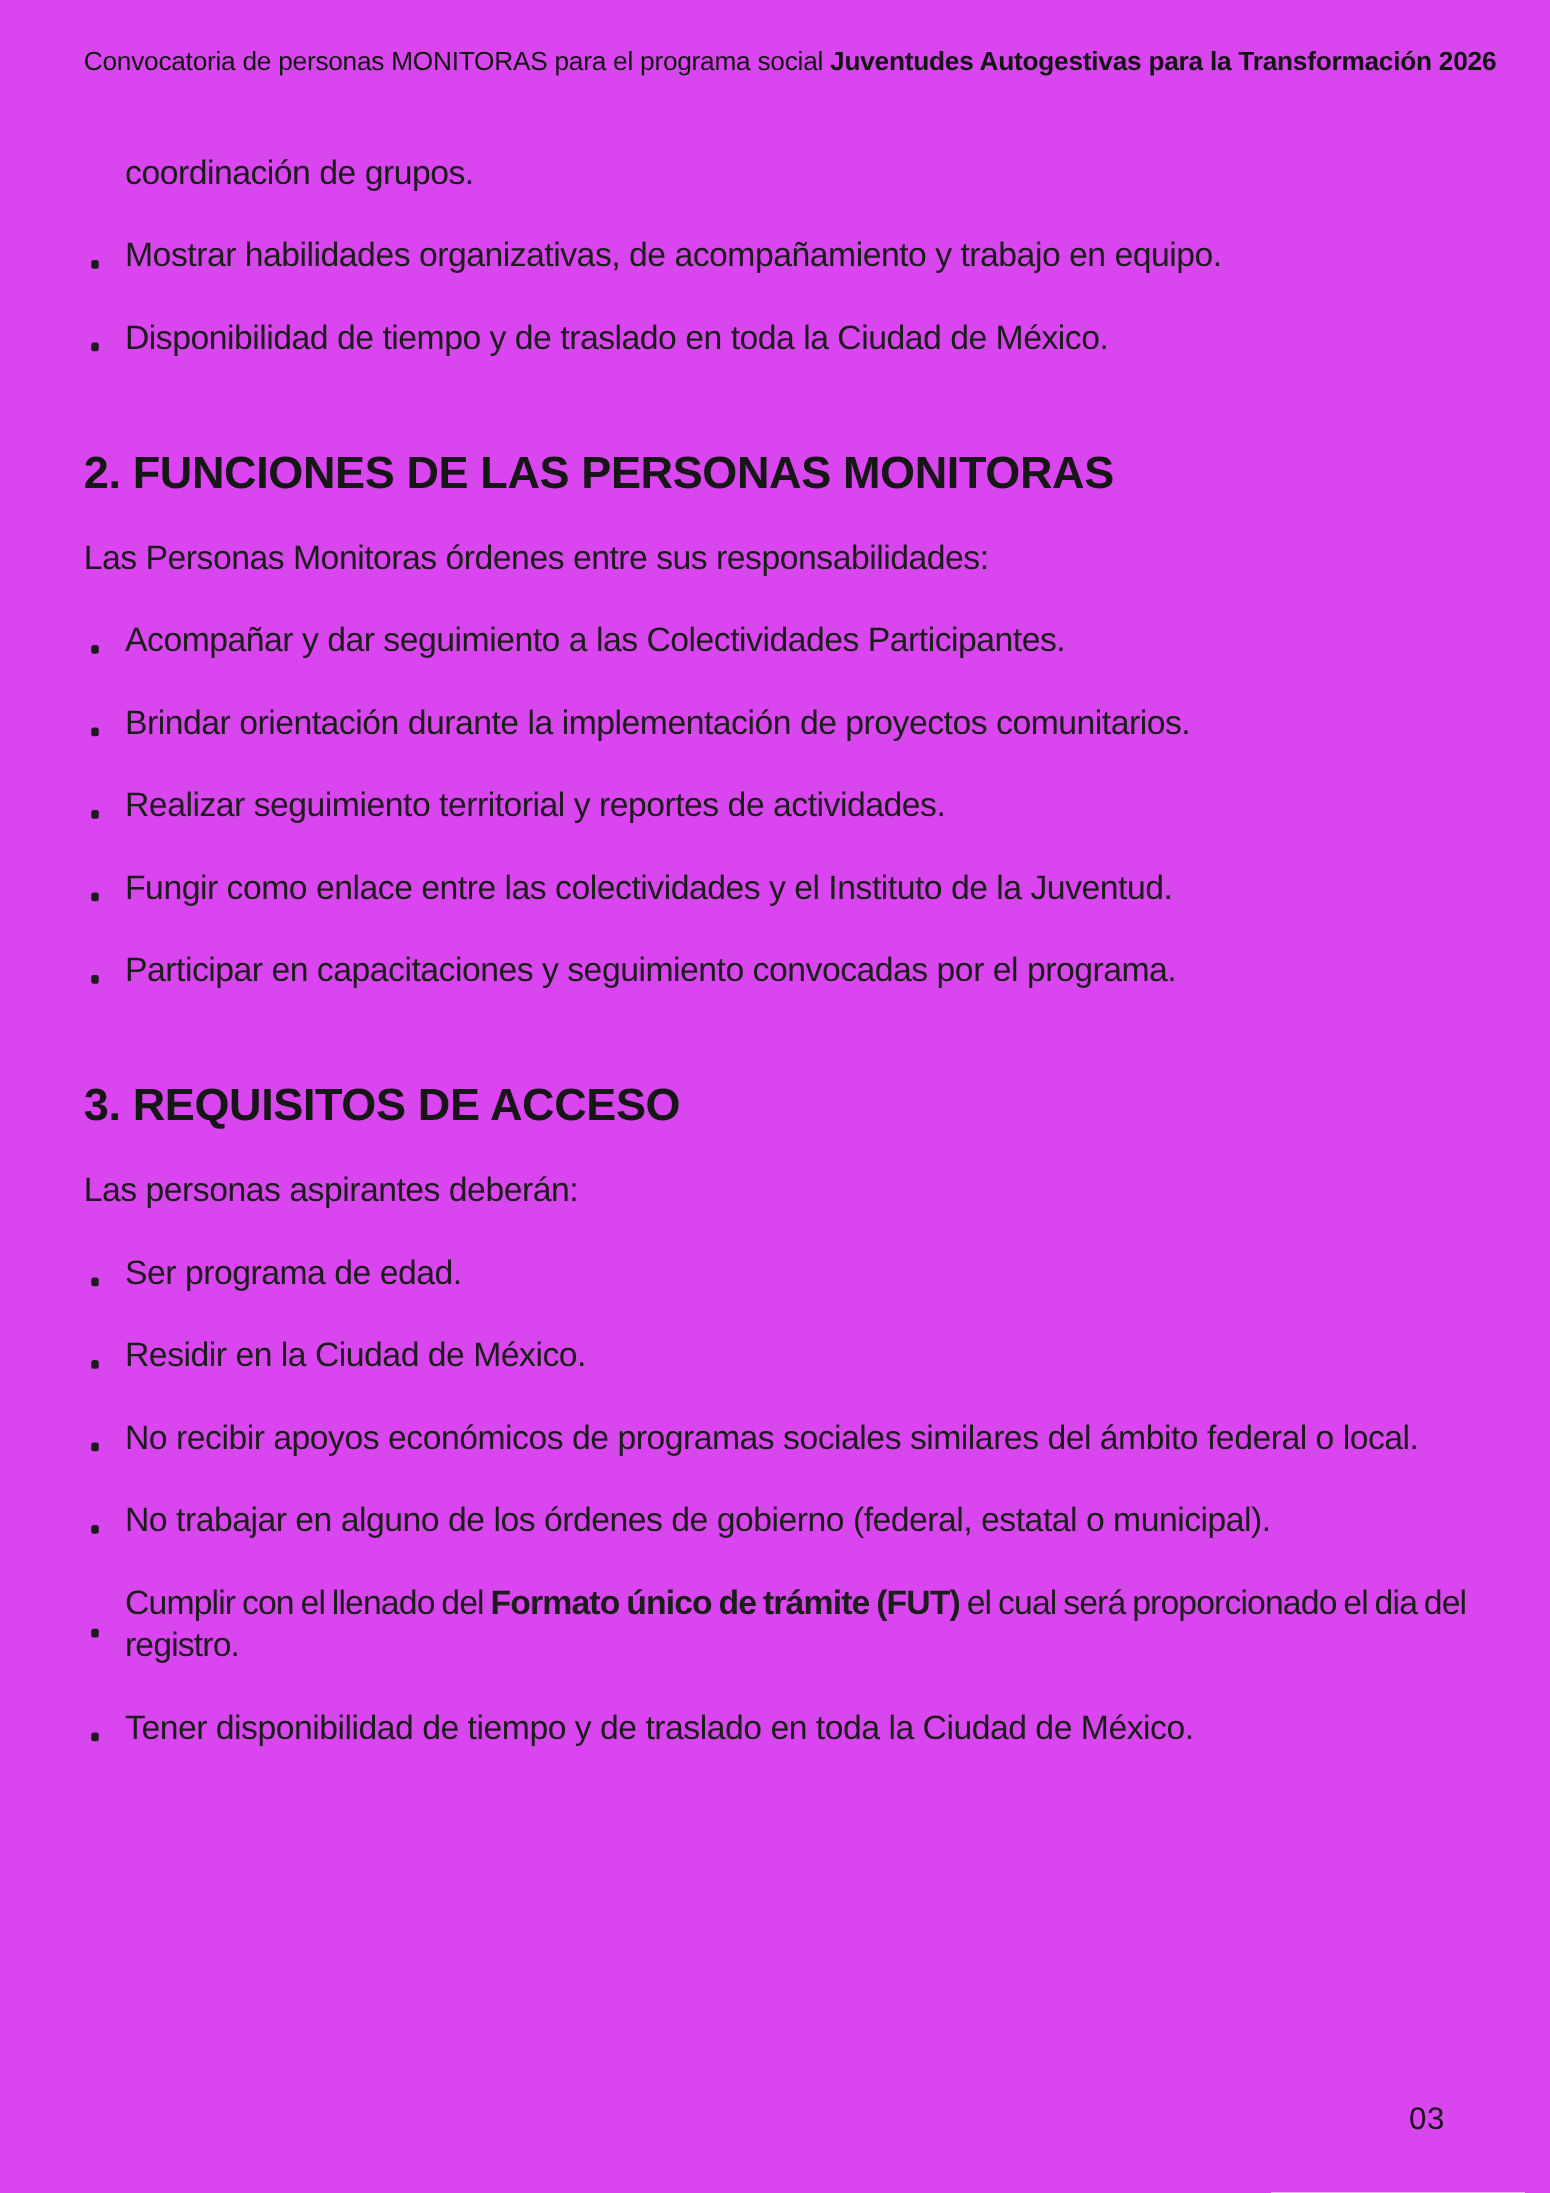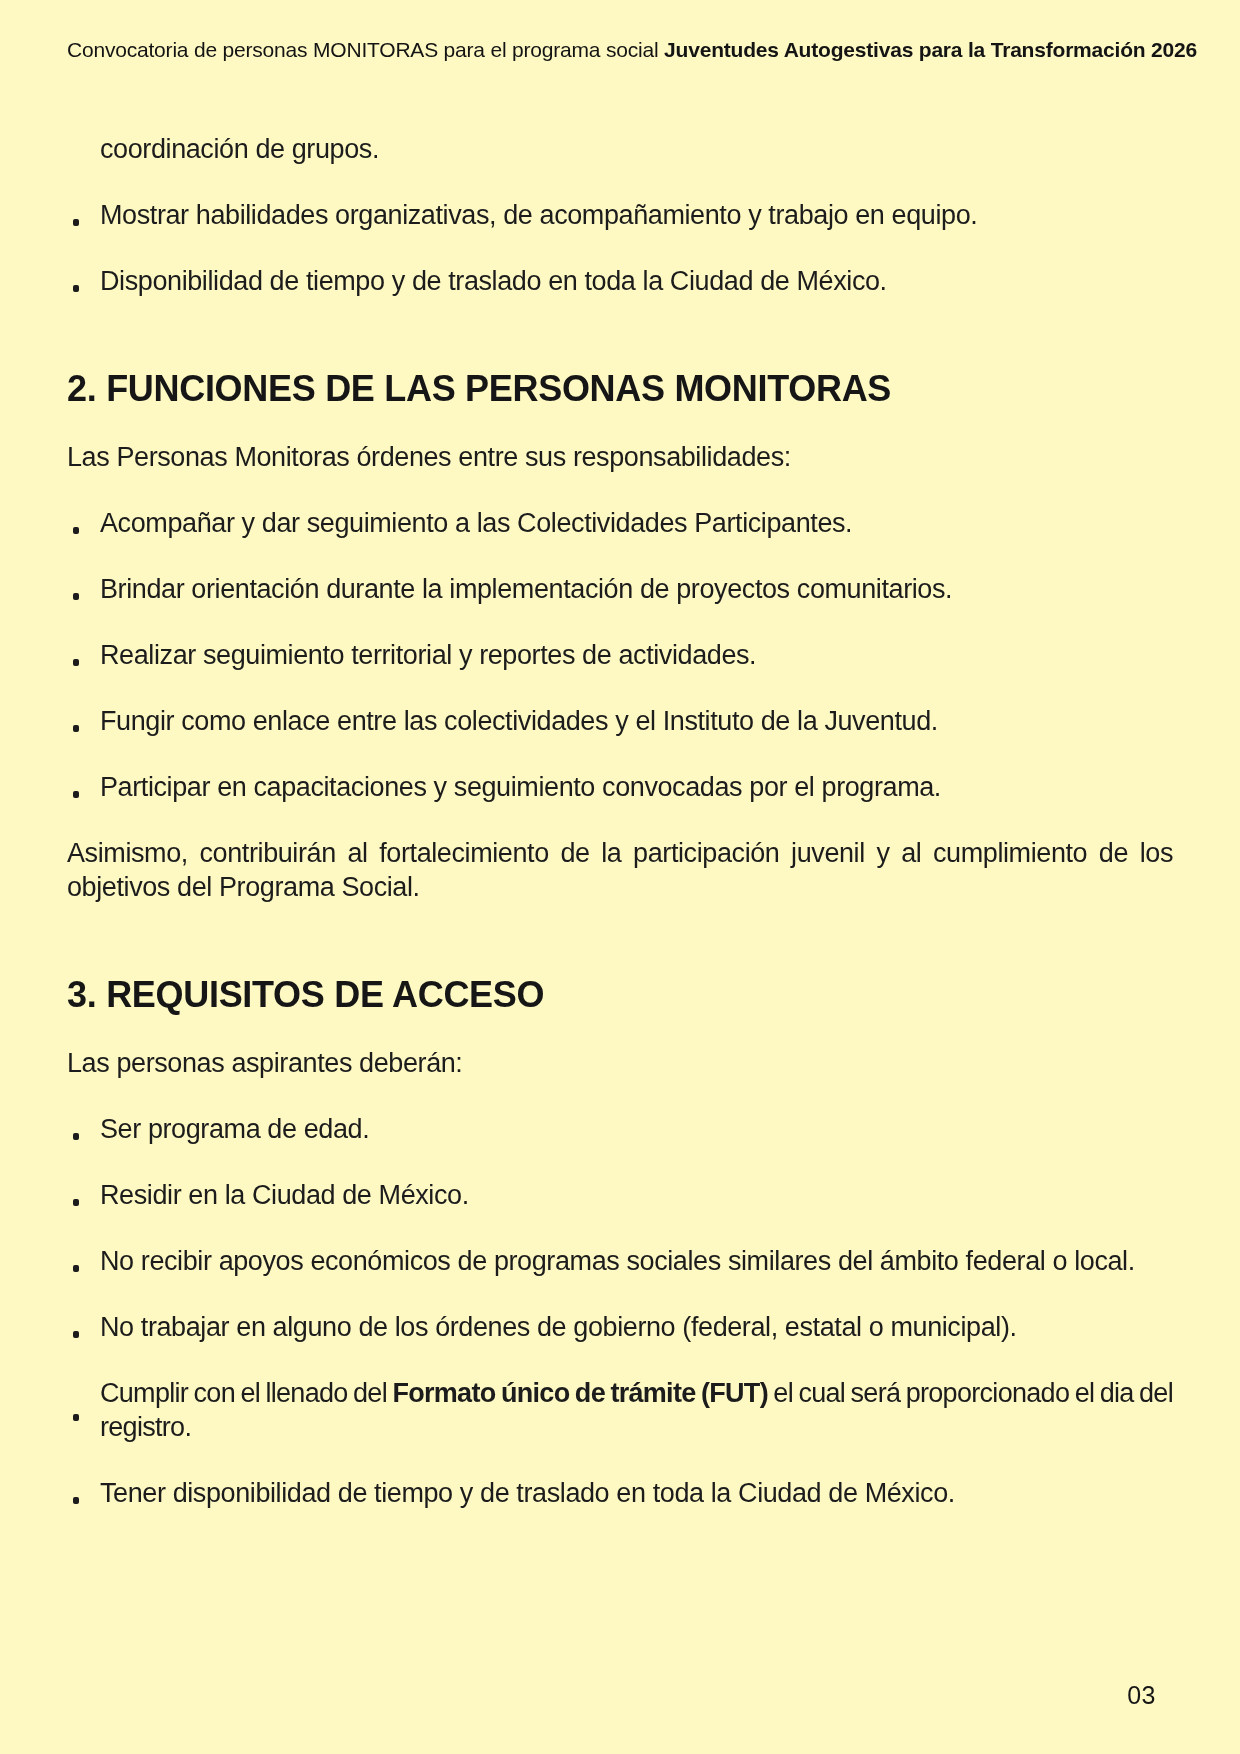--- a/index.html
+++ b/index.html
@@ -1,21 +1,21 @@
 <!DOCTYPE html>
 <html lang="es"><head>
 <meta charset="utf-8">
 <style>
   * { box-sizing: border-box; }
   html, body { margin: 0; padding: 0; background: #ffffff; }
   .page {
     position: relative;
     width: 1240px;
     height: 1754px;
-    background: #fef9c3;
+    background: #d946ef;
     font-family: "Liberation Sans", sans-serif;
     color: #1c1c1c;
     overflow: hidden;
   }
   .doc-header {
     position: absolute;
     left: 67px;
     right: 67px;
     top: 38px;
     font-size: 21px;
@@ -26,21 +26,21 @@
   .doc-header .hdr-bold { font-weight: bold; }
   .content {
     position: absolute;
     left: 67px;
     top: 116px;
     width: 1106px;
     font-size: 27px;
     line-height: 34px;
     letter-spacing: -0.4px;
   }
-  .item { margin: 16px 0 32px 0; }
+  .item { margin: 5px 0 32px 0; }
   .indent { padding-left: 33px; }
   .sec-heading {
     font-size: 36px;
     line-height: 34px;
     font-weight: bold;
     letter-spacing: -0.3px;
     margin: 74px 0 34px 0;
     color: #161616;
   }
   .bullet {
@@ -125,21 +125,20 @@
         </div>
       <div class="btext">Fungir como enlace entre las colectividades y el Instituto de la Juventud.</div>
     </div>
     <div class="bullet">
       <div class="marker">
           <div class="dot"></div>
         </div>
       <div class="btext">Participar en capacitaciones y seguimiento convocadas por el programa.</div>
     </div>
 
-    <div class="item justify">Asimismo, contribuirán al fortalecimiento de la participación juvenil y al cumplimiento de los objetivos del Programa Social.</div>
 
     <div class="sec-heading">3. REQUISITOS DE ACCESO</div>
 
     <div class="item">Las personas aspirantes deberán:</div>
 
     <div class="bullet">
       <div class="marker">
           <div class="dot"></div>
         </div>
       <div class="btext">Ser programa de edad.</div>

